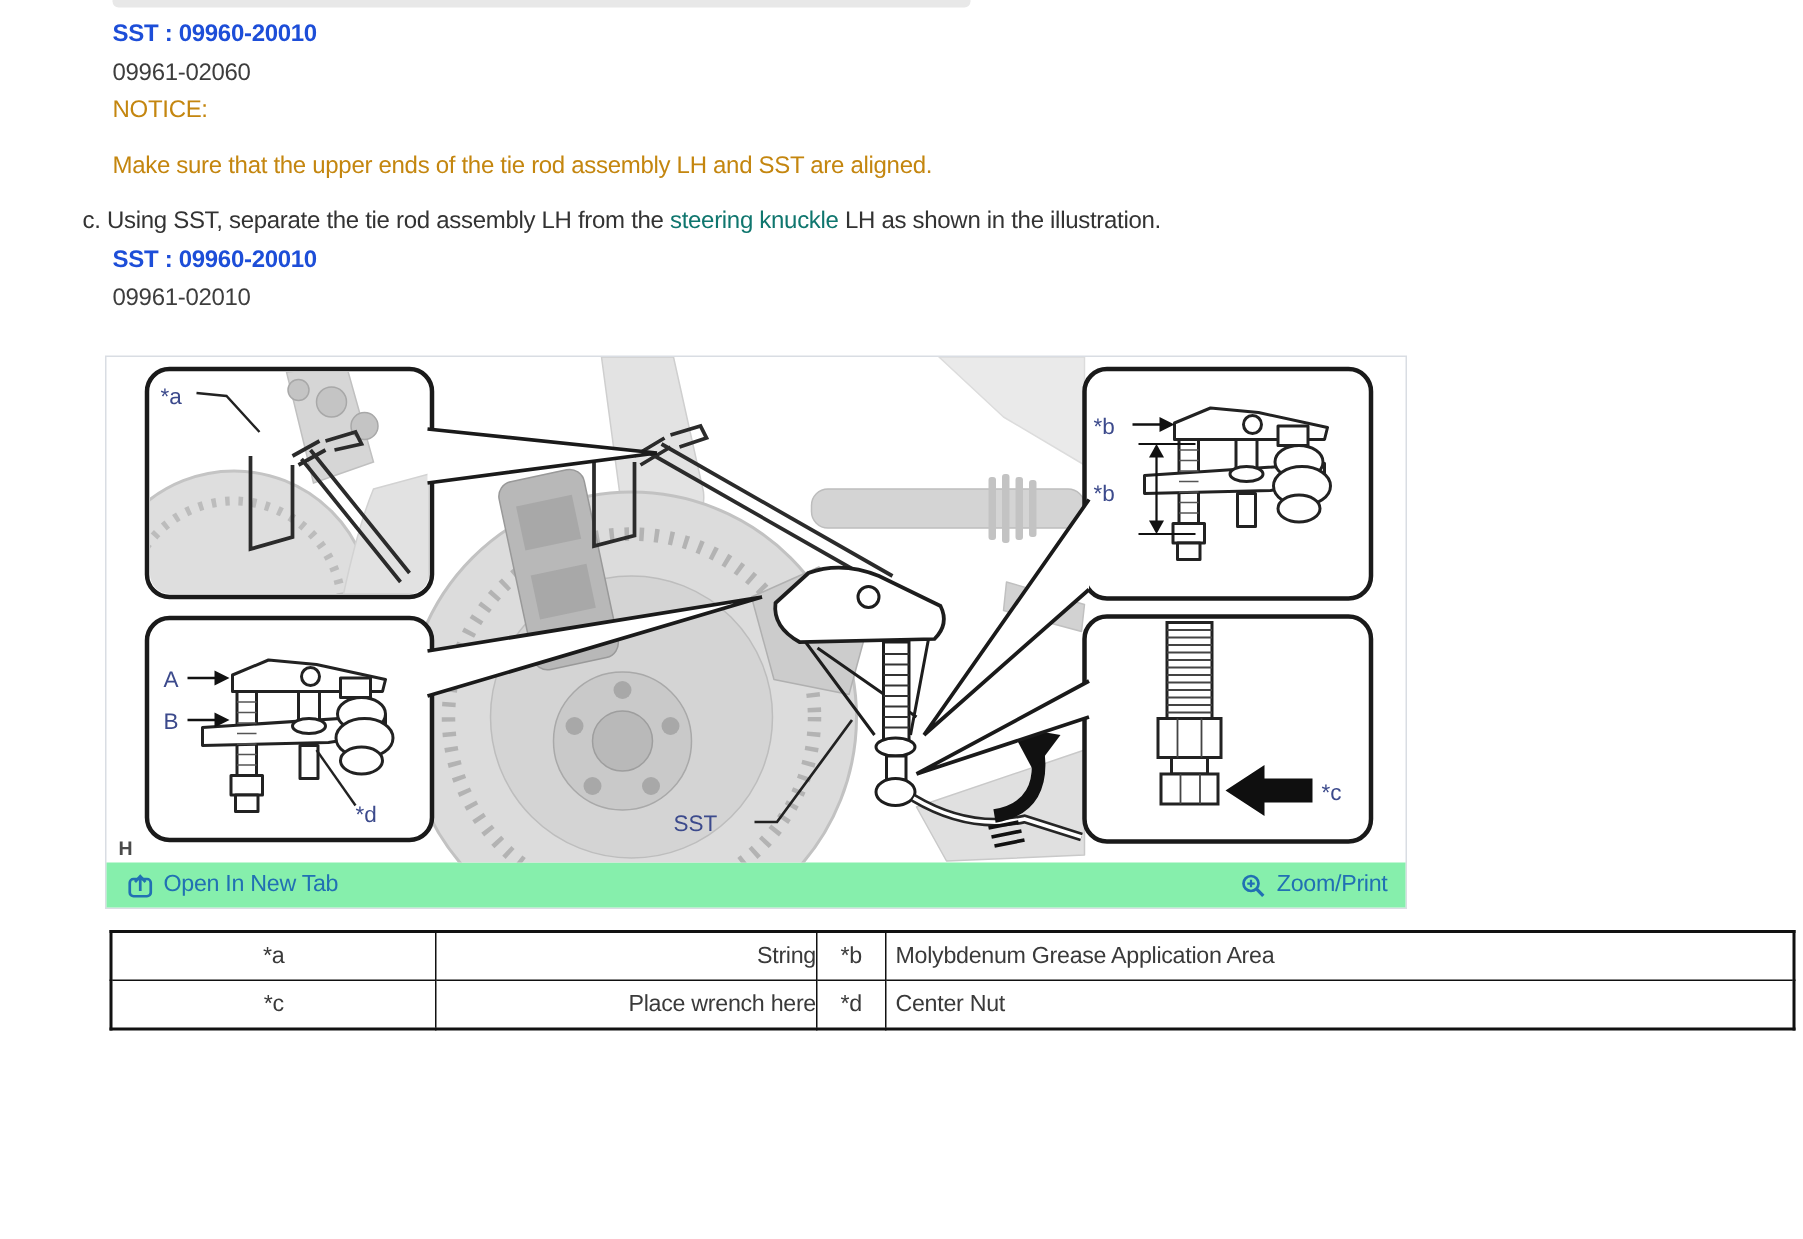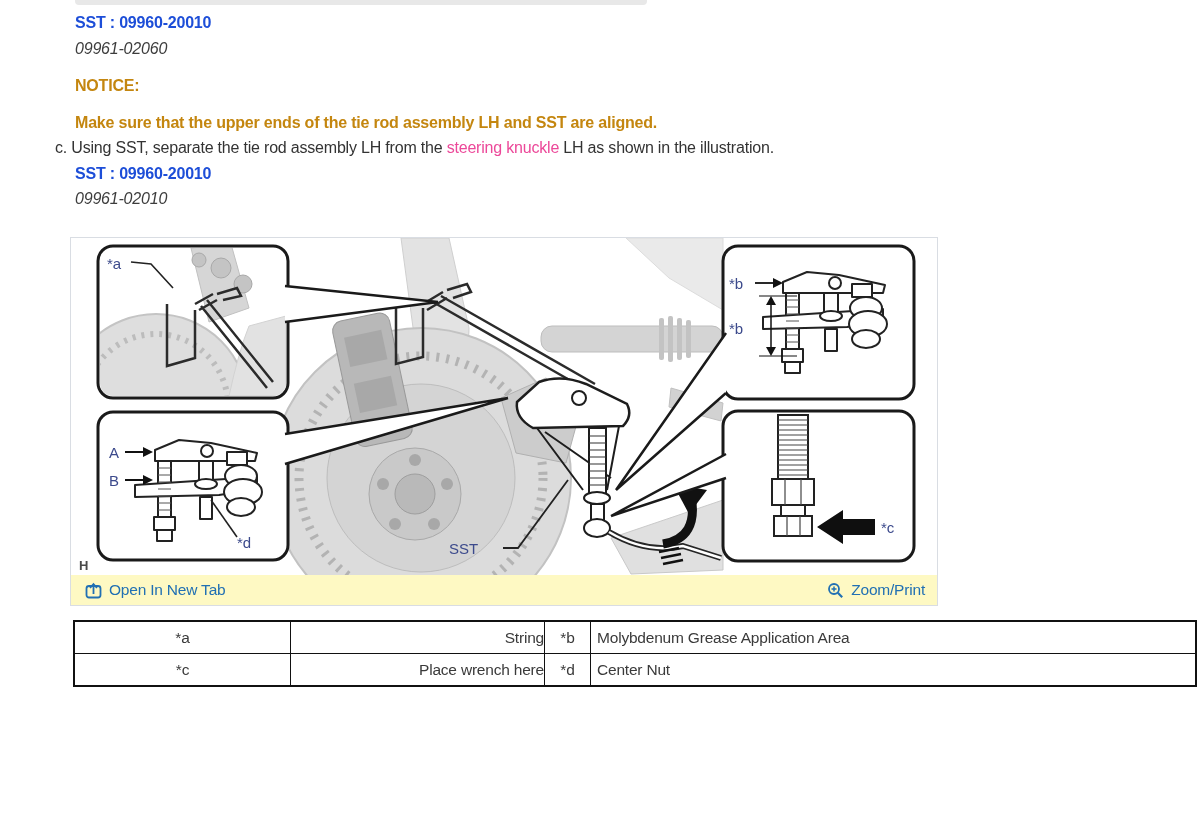--- a/index.html
+++ b/index.html
@@ -4,31 +4,31 @@
 <style>
   html,body{margin:0;padding:0;}
   body{
     width:1202px;height:826px;position:relative;background:#ffffff;
     font-family:"Liberation Sans",sans-serif;color:#333;overflow:hidden;
     letter-spacing:-0.2px;
   }
   .abs{position:absolute;}
   .top-strip{left:75px;top:0;width:572px;height:5px;background:#e8e8e8;border-radius:0 0 4px 4px;}
   .sst-bold{font-size:16px;font-weight:bold;color:#1d4ed8;}
-  .sst-italic{font-size:16px;font-style:italic;color:#3d3d3d;}
-  .notice{font-size:16px;font-weight:bold;color:#c4860f;margin-top:12px;}
+  .sst-italic{font-size:16px;color:#3d3d3d;}
+  .notice{font-size:16px;font-weight:normal;color:#c4860f;}
   .step-line{left:55px;top:139px;font-size:16px;color:#333;}
-  .step-line a{color:#ec4899;text-decoration:none;cursor:pointer;}
+  .step-line a{color:#0f766e;text-decoration:none;cursor:pointer;}
   .fig-container{
     left:70px;top:237px;width:866px;height:367px;
     border:1px solid #d9dde3;background:#fff;
   }
   .fig-image{width:866px;height:337px;display:block;}
   .fig-toolbar{
-    width:100%;height:30px;background:#fef9c3;box-sizing:border-box;
+    width:100%;height:30px;background:#86efac;box-sizing:border-box;
     display:flex;justify-content:space-between;align-items:center;
     padding:0 12px 0 14px;
   }
   .fig-link{
     display:flex;align-items:center;gap:7px;color:#2170b3;font-size:15.5px;
     cursor:pointer;text-decoration:none;
   }
   .legend{
     left:73px;top:620px;border-collapse:collapse;table-layout:fixed;
     font-size:15.5px;color:#3a3a3a;background:#fff;

